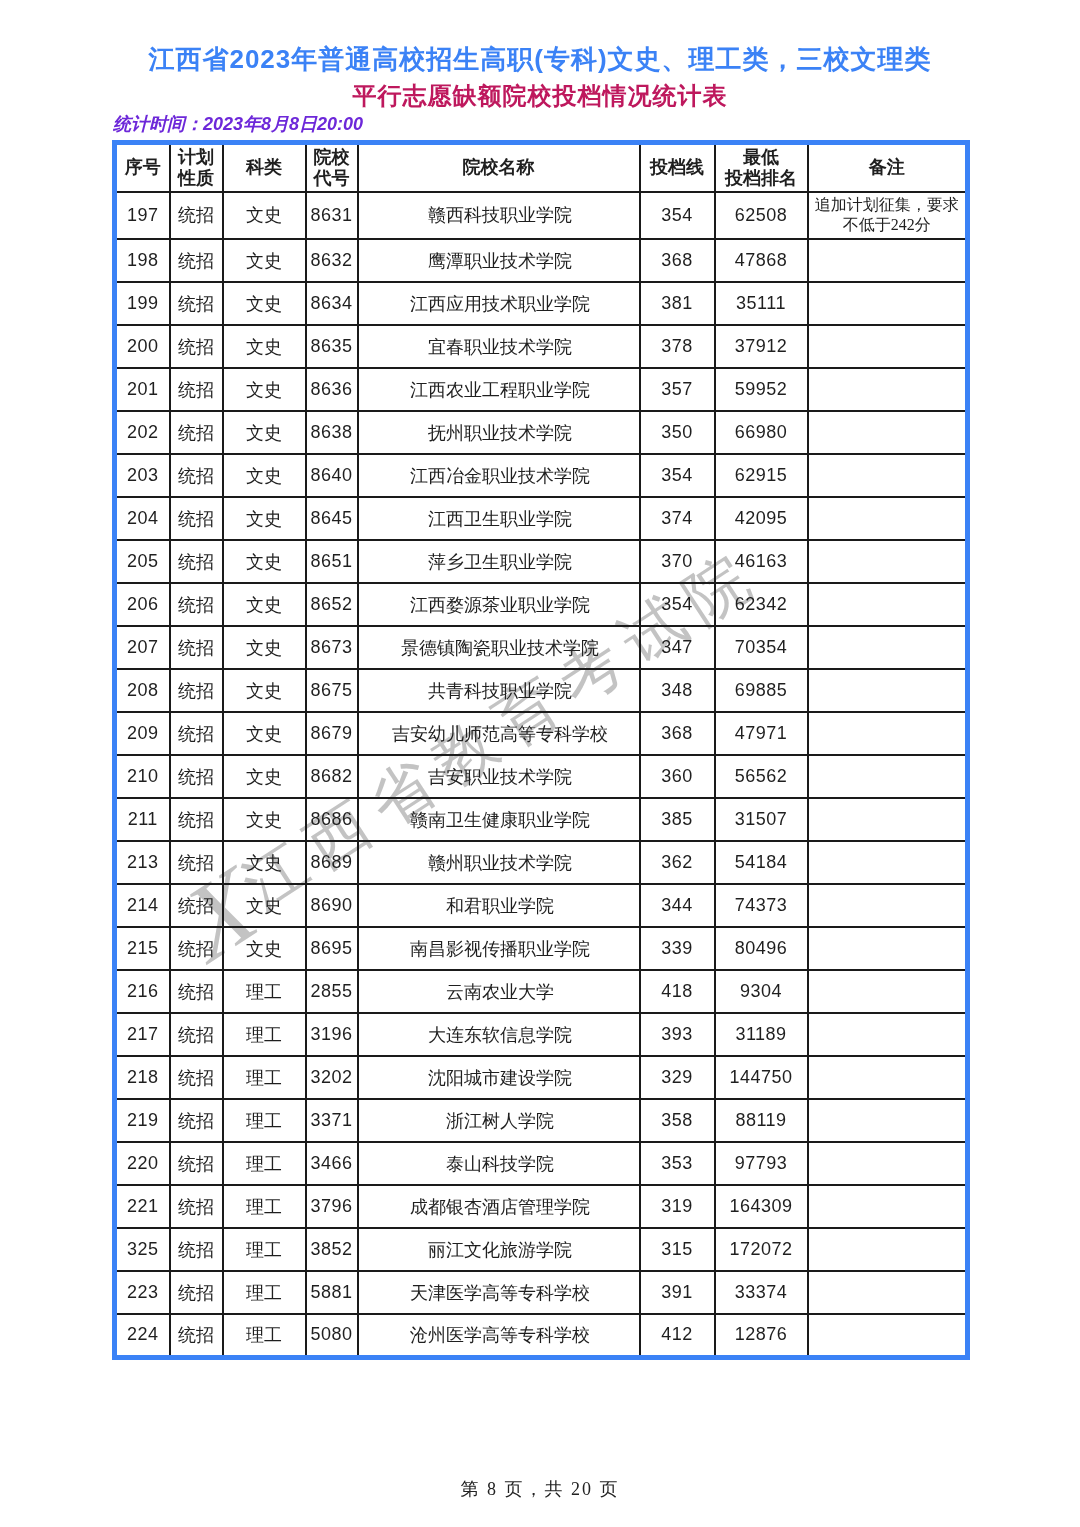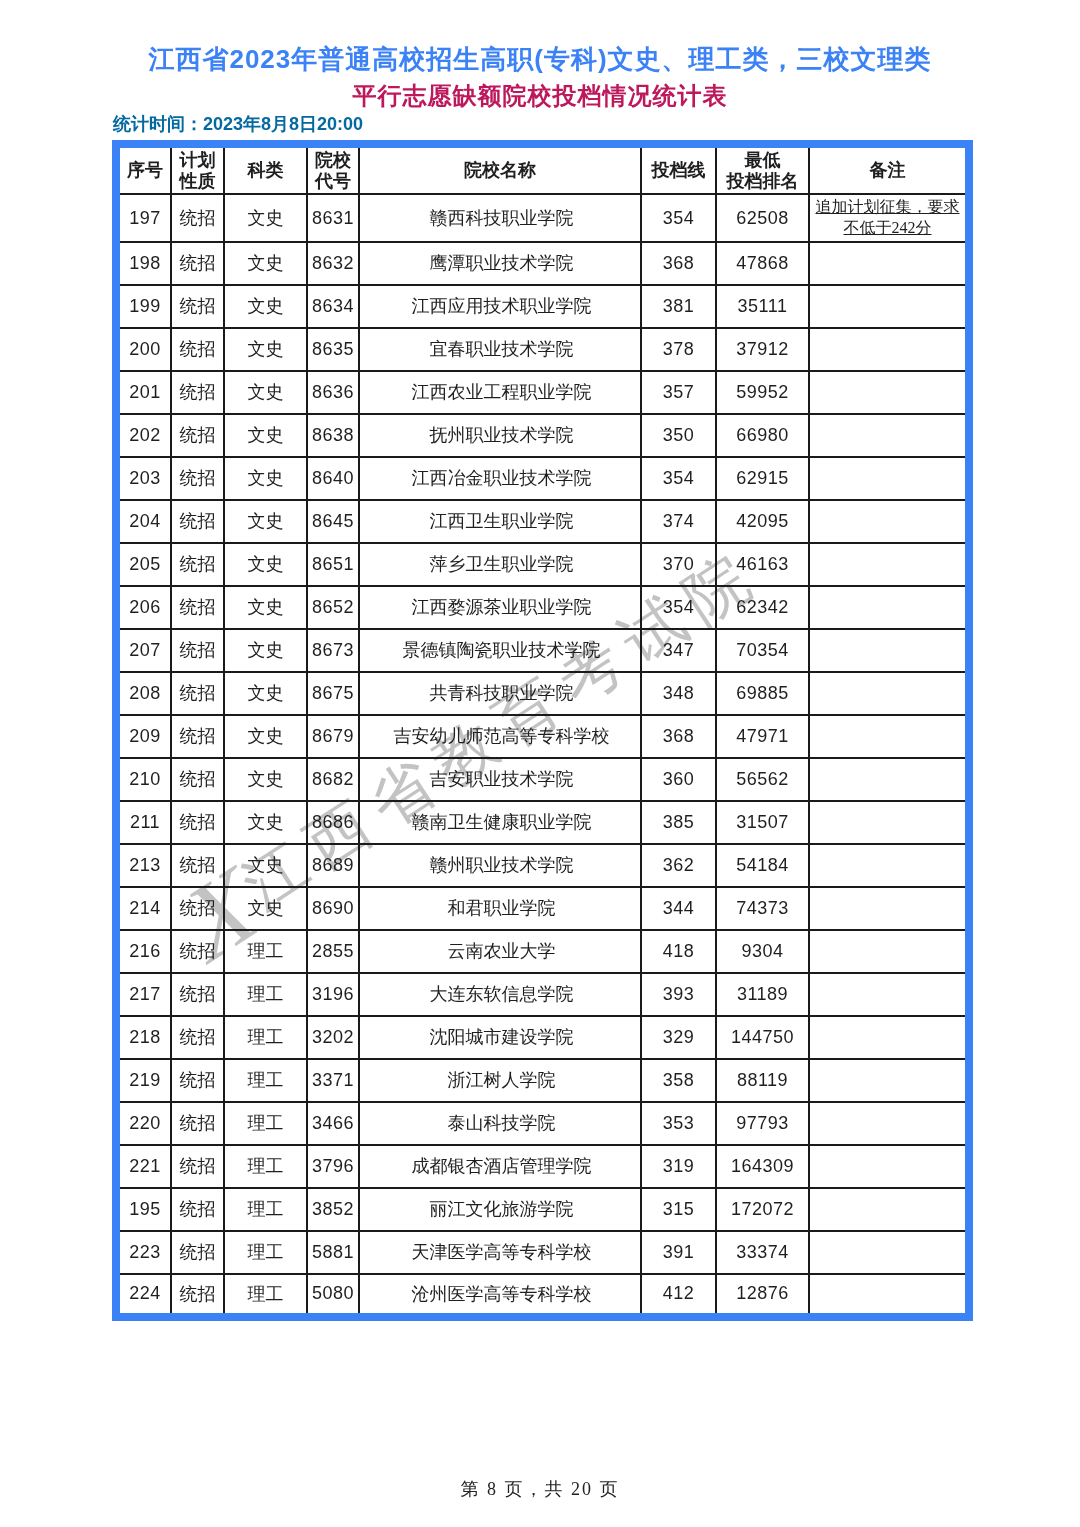--- a/index.html
+++ b/index.html
@@ -23,21 +23,21 @@
   .title-line2 {
     position: absolute; top: 80px; left: 0; width: 100%;
     text-align: center;
     font-family: "Liberation Sans", sans-serif;
     font-weight: 700; font-size: 24px; color: #be185d;
     letter-spacing: 1px;
   }
   .stats-time {
     position: absolute; top: 112px; left: 113px;
     font-family: "Liberation Sans", sans-serif;
-    font-weight: 700; font-size: 18px; color: #0369a1;
+    font-weight: 700; font-size: 18px; color: #6d28d9; font-style: italic;
   }
   .watermark {
     position: absolute; left: 474px; top: 749px;
     transform: translate(-50%, -50%) rotate(-33deg);
     white-space: nowrap;
     color: #b5b5b5;
     opacity: 0.8;
     font-size: 62px;
     letter-spacing: 13px;
     font-family: "Liberation Serif", serif;
@@ -62,21 +62,21 @@
     z-index: 2;
     background: transparent;
   }
   table.admission th, table.admission td {
     border: 2px solid #1a1a1a;
     text-align: center;
     vertical-align: middle;
     color: #1f1f1f;
     overflow: hidden;
   }
-  table.admission { border: 8px solid #3b82f6; }
+  table.admission { border: 5px solid #3b82f6; }
   thead th {
     height: 49px;
     font-size: 18px;
     font-weight: 700;
     white-space: pre-line;
     line-height: 1.15;
     padding: 2px 0;
   }
   tbody td {
     height: 43px;
@@ -87,21 +87,20 @@
     font-family: "Liberation Sans", sans-serif;
     font-size: 18px;
     letter-spacing: 0.5px;
   }
   td.left { text-align: left; padding-left: 6px; }
   td.remark {
     font-size: 16px;
     line-height: 1.3;
     text-align: left;
     padding: 2px 5px;
-    text-decoration: underline;
   }
   .footer {
     position: absolute; top: 1477px; left: 0; width: 100%;
     text-align: center;
     font-size: 18px;
     color: #222222;
     letter-spacing: 2px;
   }
 </style>
 </head>
@@ -306,20 +305,30 @@
           <td class="num">214</td>
           <td>统招</td>
           <td>文史</td>
           <td class="num">8690</td>
           <td class="left">和君职业学院</td>
           <td class="num">344</td>
           <td class="num">74373</td>
           <td class="remark"></td>
         </tr>
         <tr>
+          <td class="num">215</td>
+          <td>统招</td>
+          <td>文史</td>
+          <td class="num">8695</td>
+          <td class="left">南昌影视传播职业学院</td>
+          <td class="num">339</td>
+          <td class="num">80496</td>
+          <td class="remark"></td>
+        </tr>
+        <tr>
           <td class="num">216</td>
           <td>统招</td>
           <td>理工</td>
           <td class="num">2855</td>
           <td class="left">云南农业大学</td>
           <td class="num">418</td>
           <td class="num">9304</td>
           <td class="remark"></td>
         </tr>
         <tr>
@@ -366,21 +375,21 @@
           <td class="num">221</td>
           <td>统招</td>
           <td>理工</td>
           <td class="num">3796</td>
           <td class="left">成都银杏酒店管理学院</td>
           <td class="num">319</td>
           <td class="num">164309</td>
           <td class="remark"></td>
         </tr>
         <tr>
-          <td class="num">195</td>
+          <td class="num">325</td>
           <td>统招</td>
           <td>理工</td>
           <td class="num">3852</td>
           <td class="left">丽江文化旅游学院</td>
           <td class="num">315</td>
           <td class="num">172072</td>
           <td class="remark"></td>
         </tr>
         <tr>
           <td class="num">223</td>

